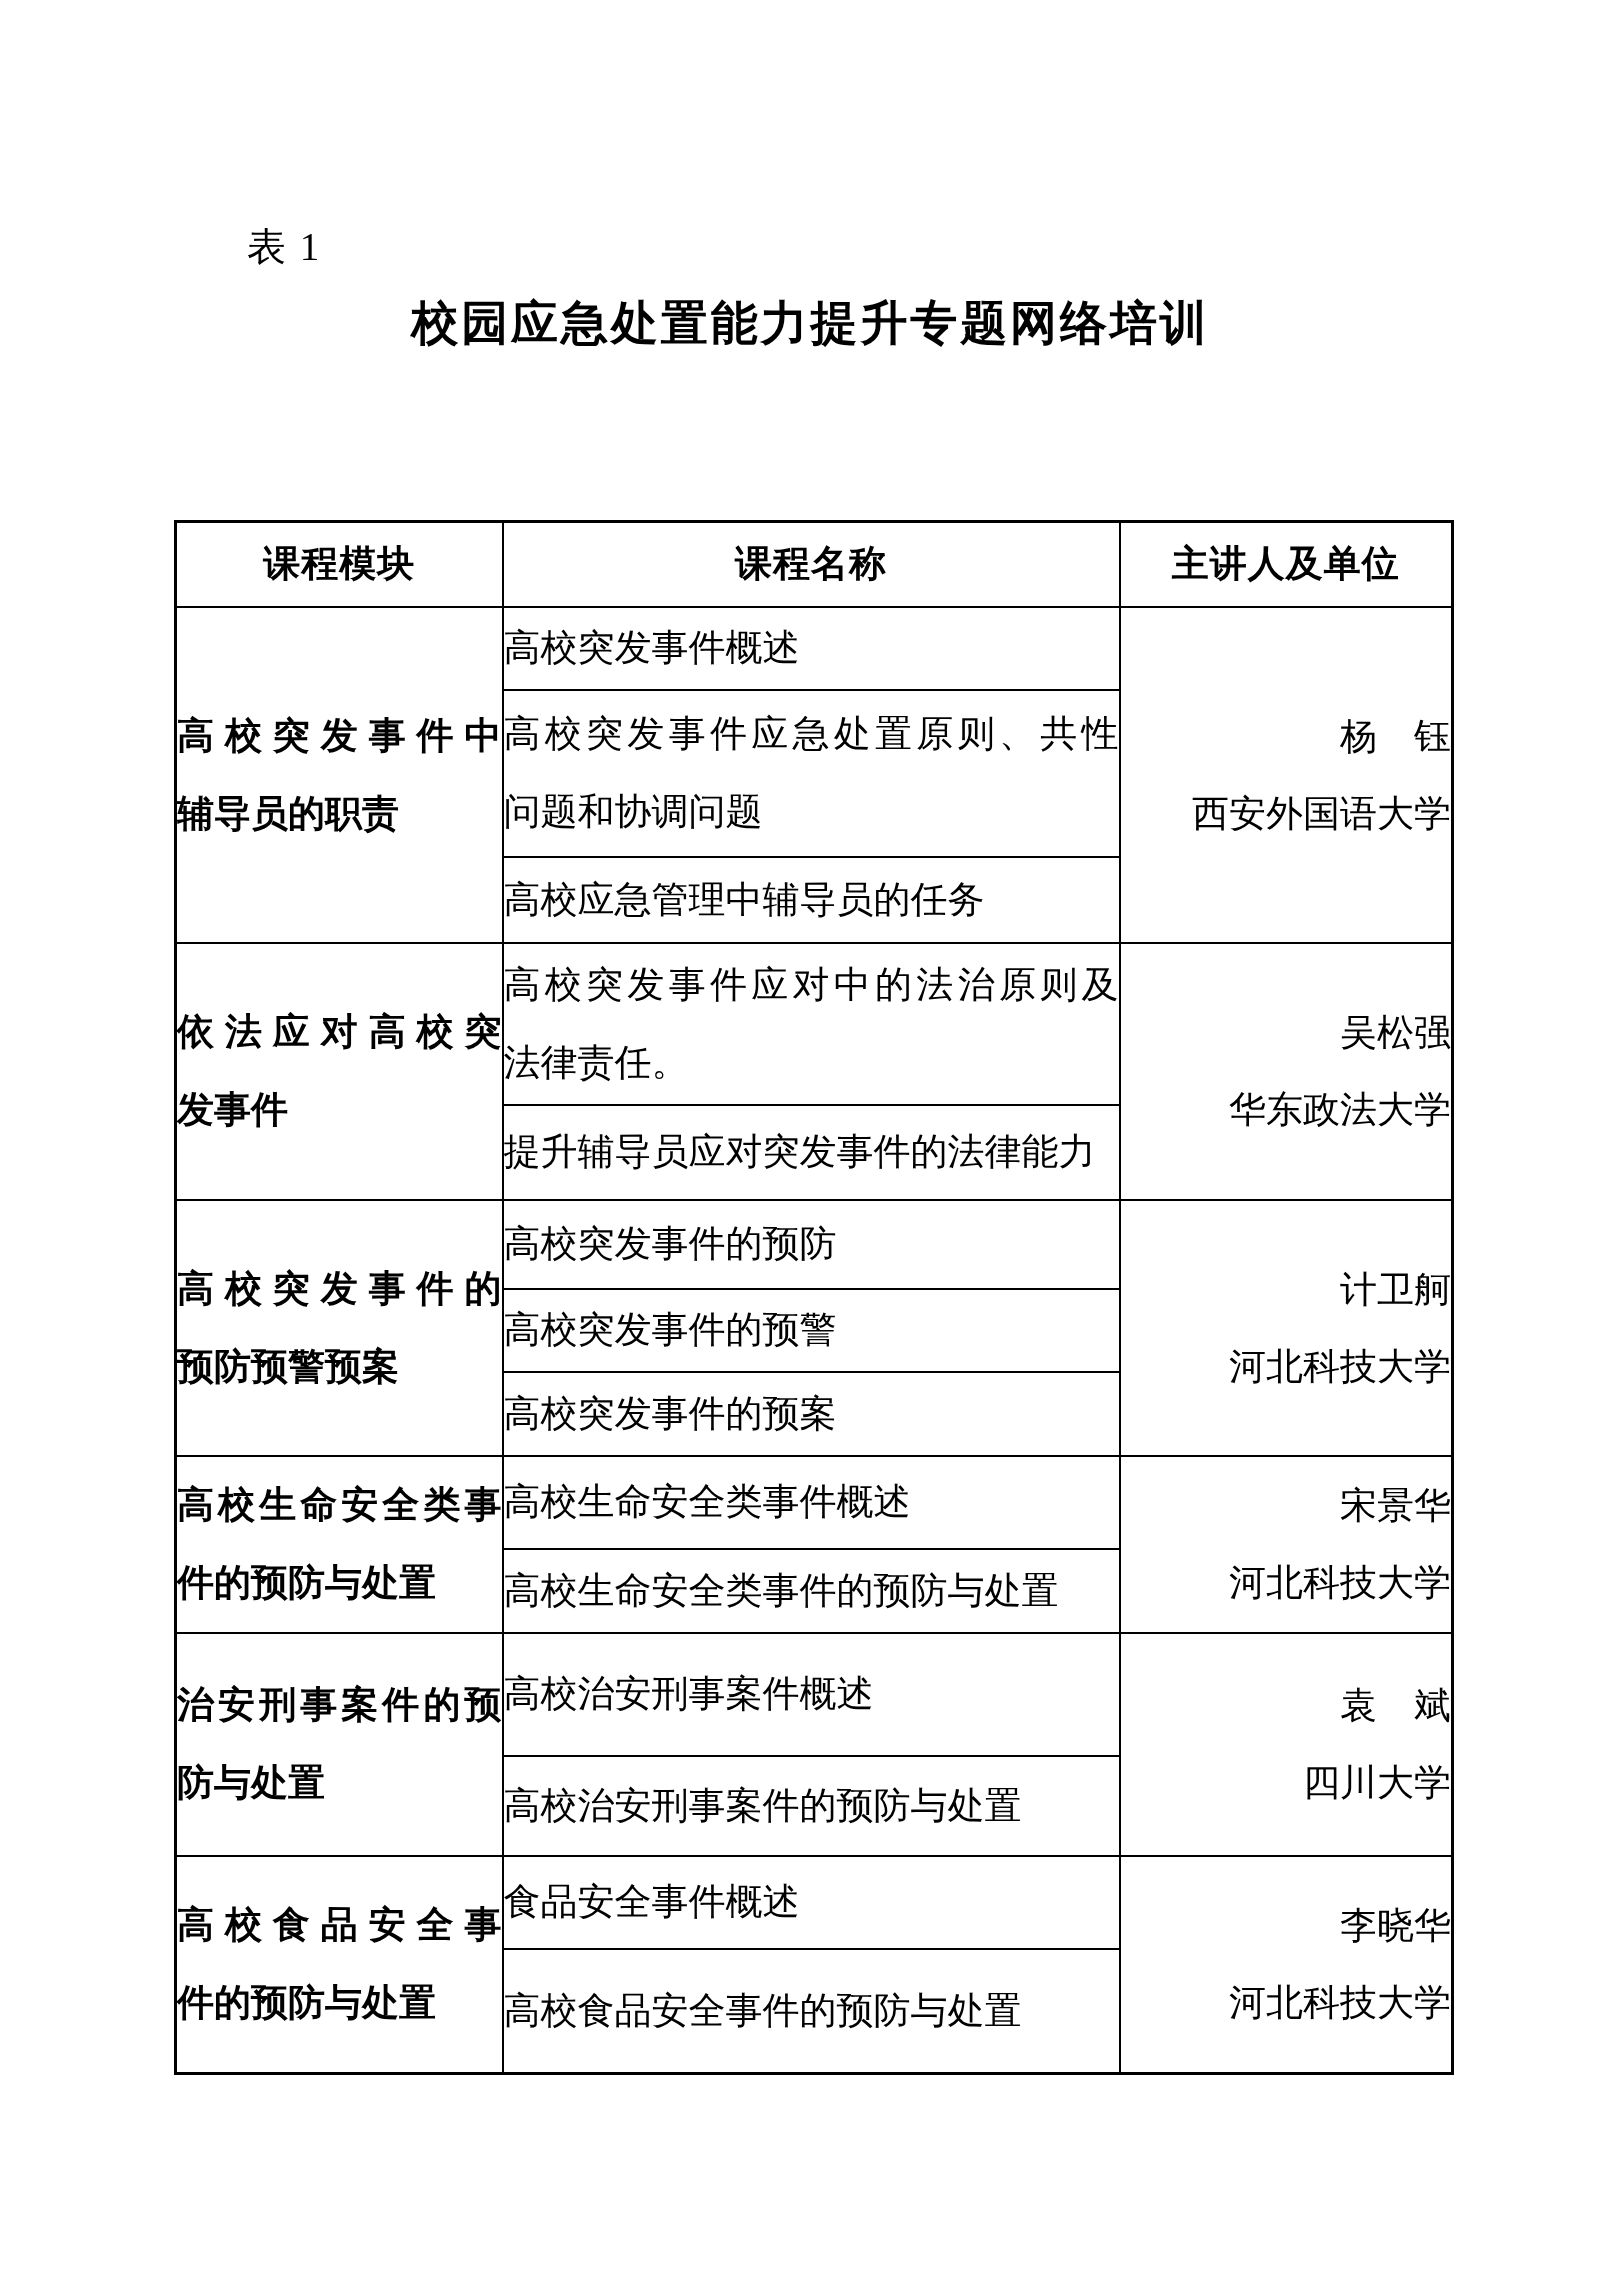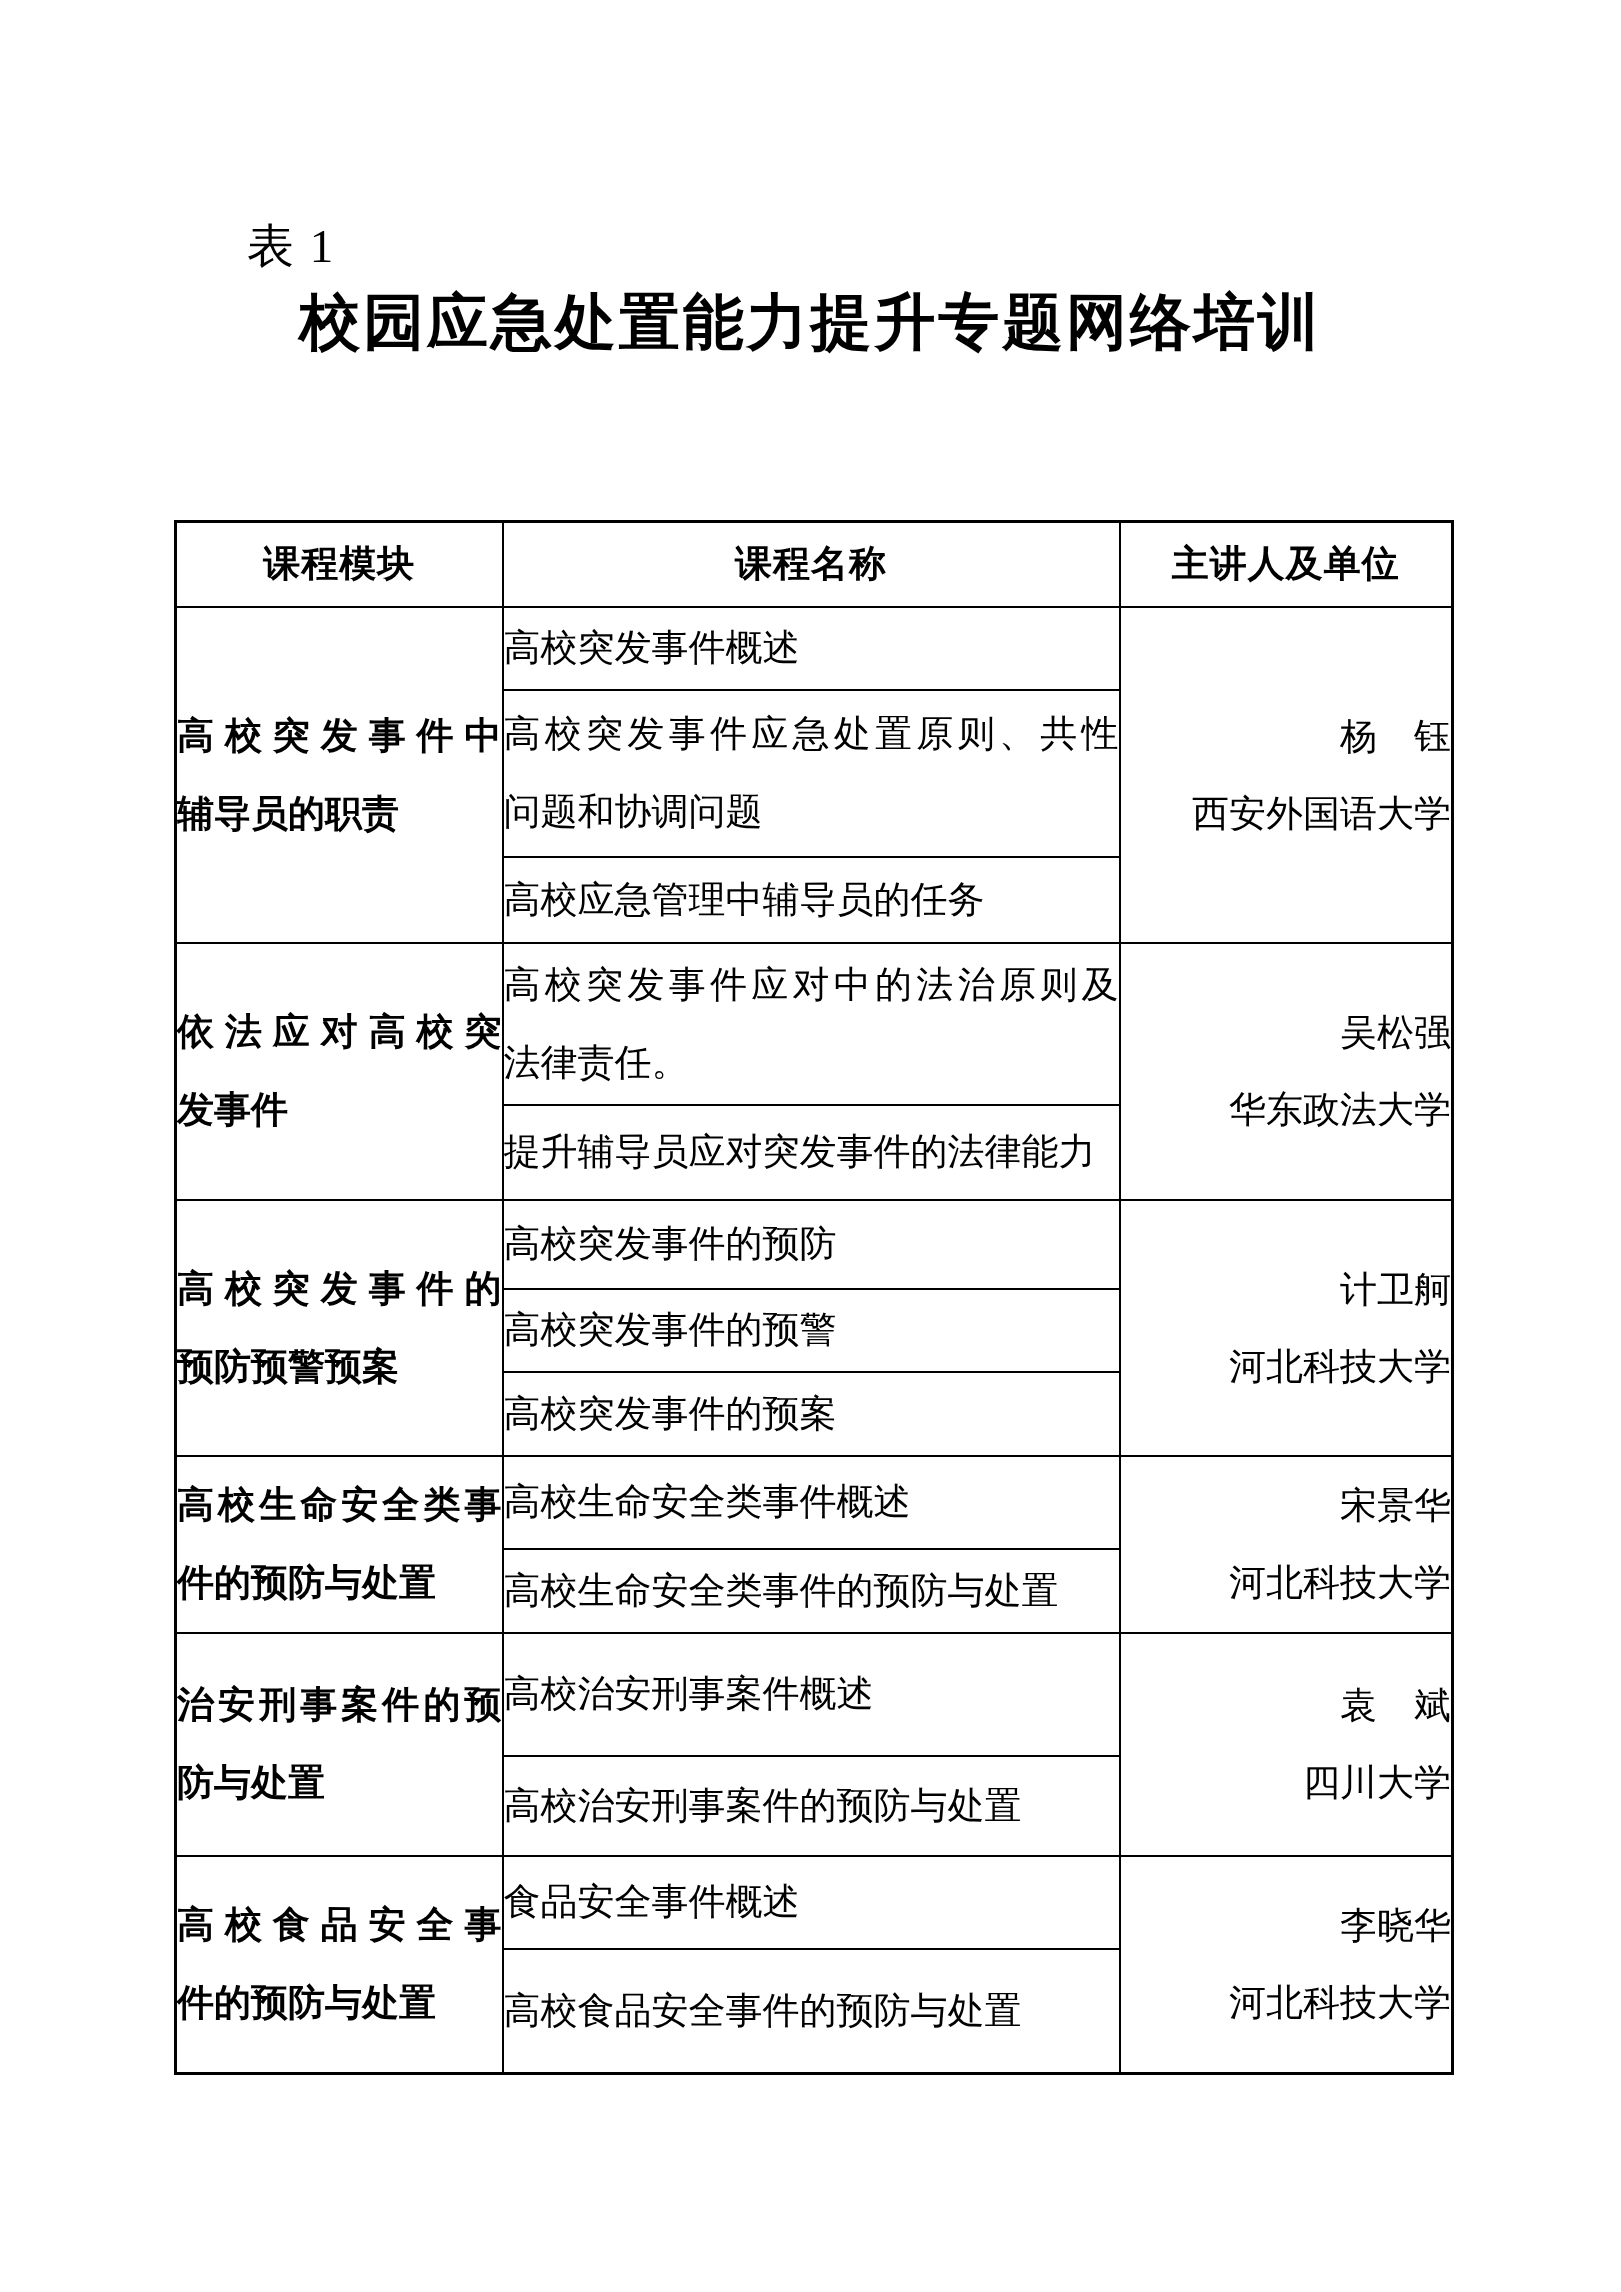--- a/index.html
+++ b/index.html
@@ -11,31 +11,31 @@
     position: relative;
     width: 1621px;
     height: 2293px;
     font-family: "Liberation Serif", "DejaVu Serif", serif;
     color: #000000;
   }
   .table-label {
     position: absolute;
     left: 247px;
     top: 225px;
-    font-size: 47px;
+    font-size: 39px;
     line-height: 43px;
     letter-spacing: 2px;
   }
   .doc-title {
     position: absolute;
     left: 0;
     top: 282px;
     width: 1621px;
     text-align: center;
-    font-size: 61px;
+    font-size: 47px;
     font-weight: 700;
     line-height: 82px;
     letter-spacing: 2.9px;
   }
   table.schedule {
     position: absolute;
     left: 174px;
     top: 520px;
     width: 1277px;
     border-collapse: collapse;

